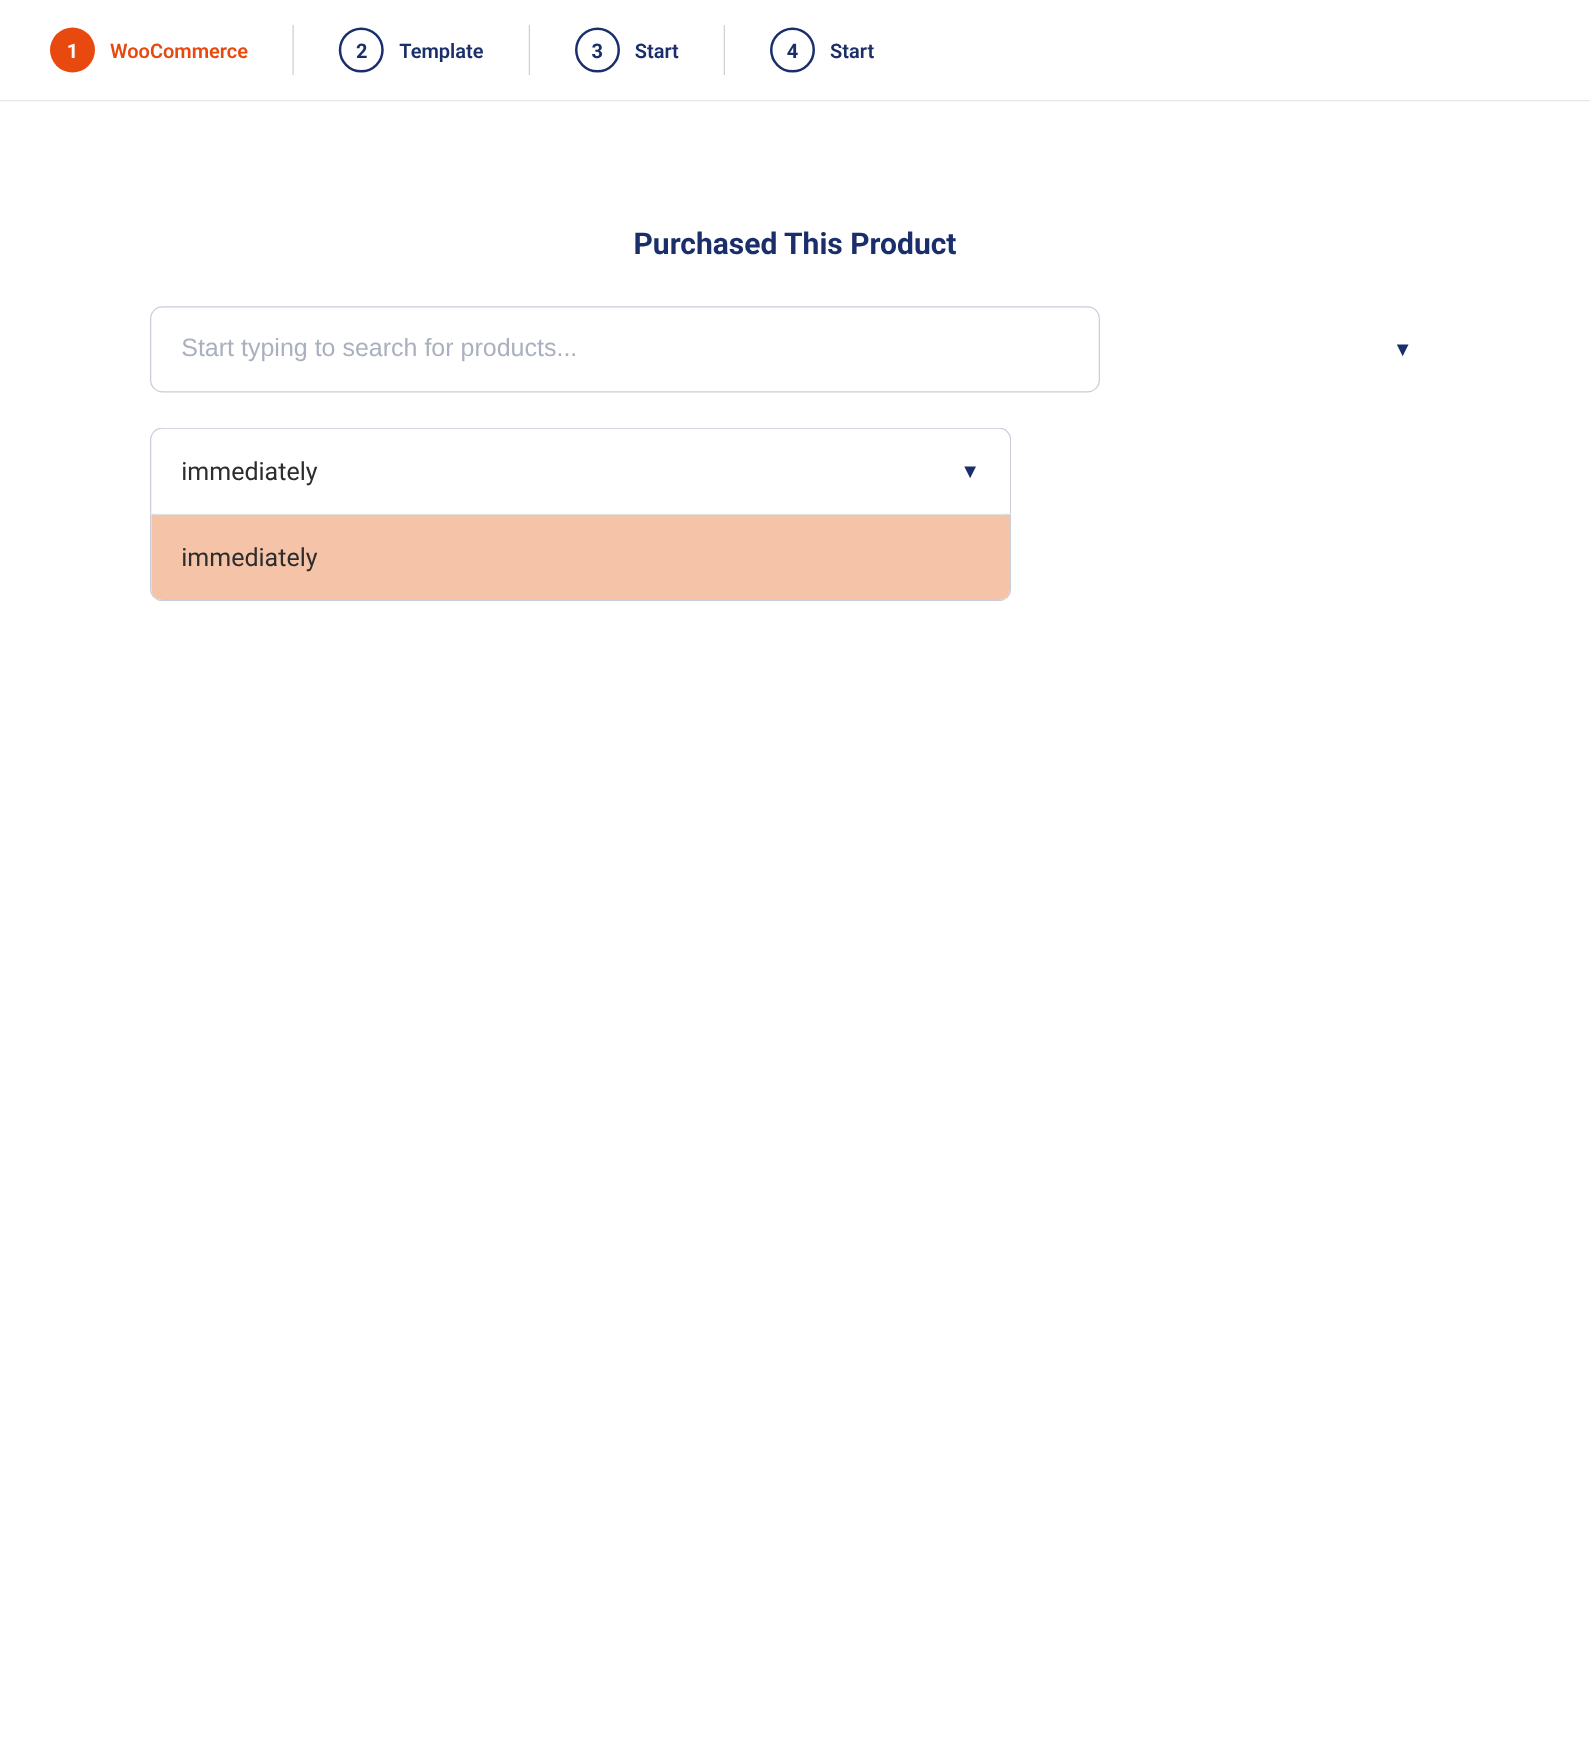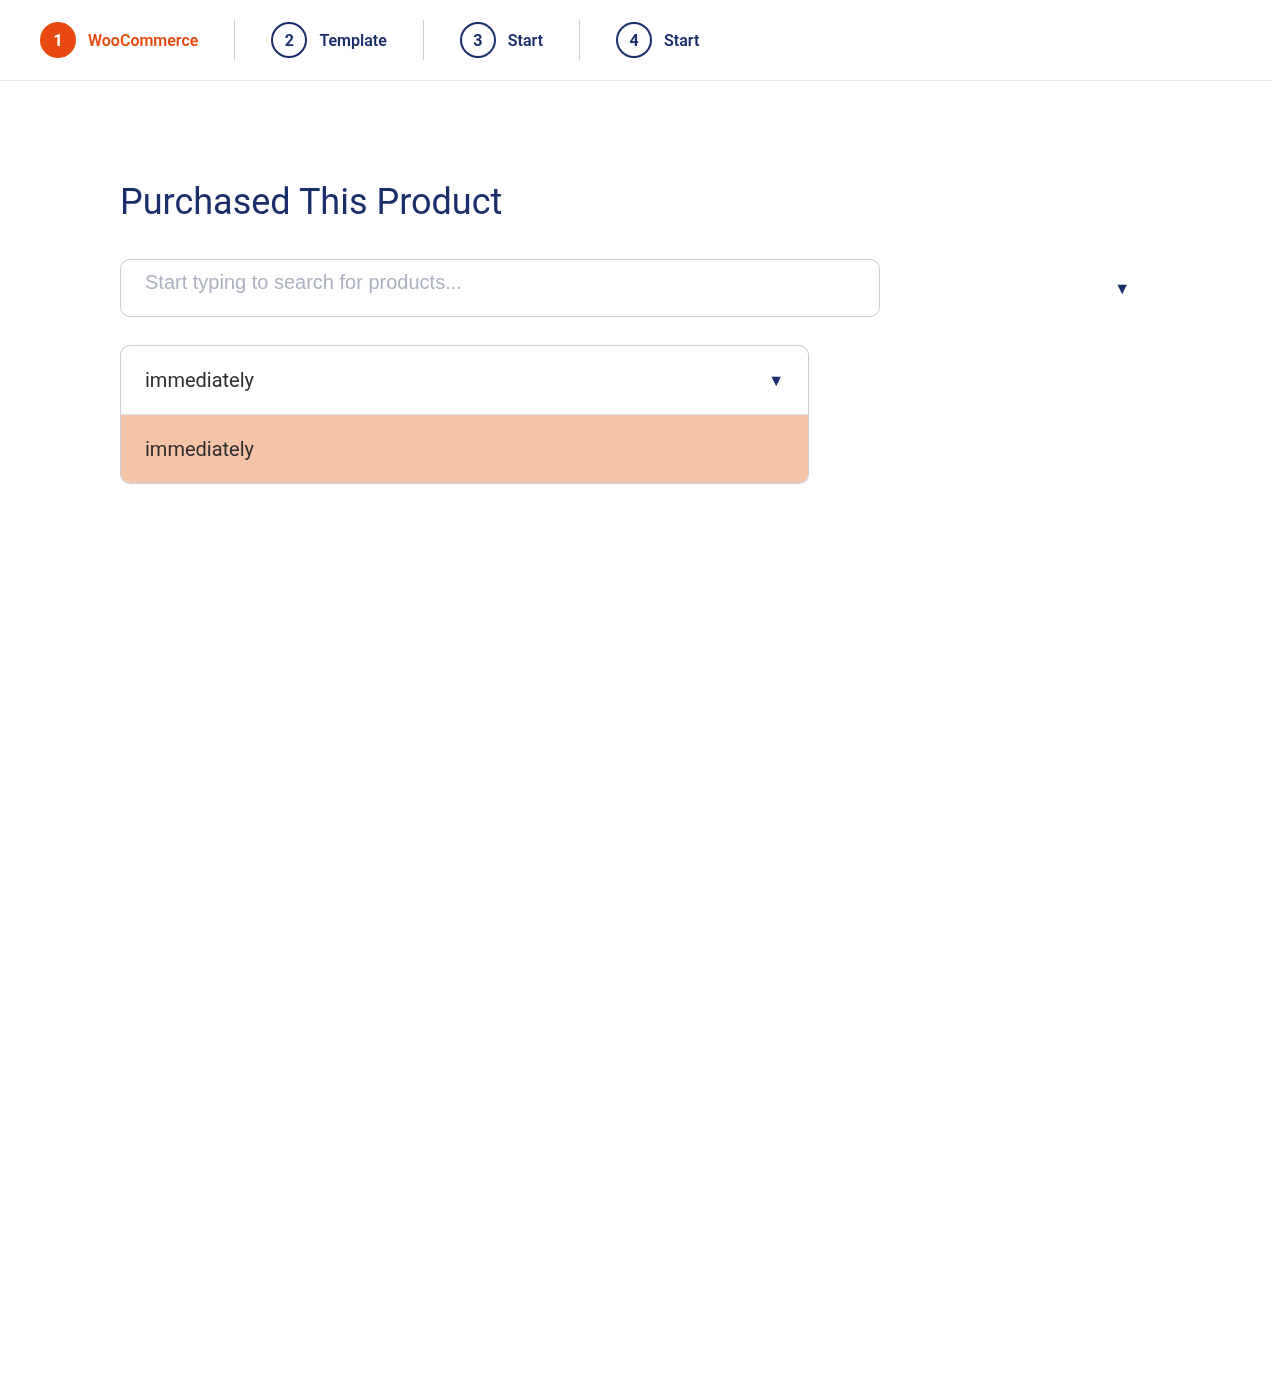--- a/index.html
+++ b/index.html
@@ -72,35 +72,36 @@
       background: #d0d0d0;
       margin: 0 36px;
     }
 
     
     .main-content {
       padding: 100px 120px 60px 120px;
     }
 
     .section-title {
-      font-size: 36px;
-      font-weight: 400;
+      font-size: 24px;
+      font-weight: 700;
       color: #1a2e6c;
       margin-bottom: 36px;
+      text-align: center;
     }
 
     
     .product-search-wrapper {
       position: relative;
       margin-bottom: 28px;
     }
 
     .product-search-input {
       width: 760px;
-      padding: 11px 56px 22px 24px;
+      padding: 22px 56px 22px 24px;
       border: 1.5px solid #c8cdd8;
       border-radius: 10px;
       font-size: 20px;
       color: #aab0be;
       background: #fff;
       outline: none;
       cursor: pointer;
       appearance: none;
     }
 

